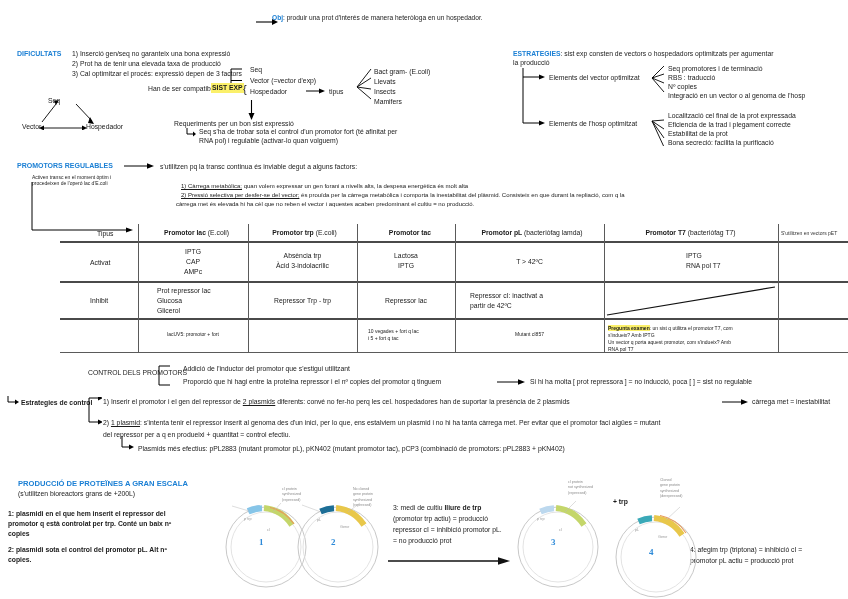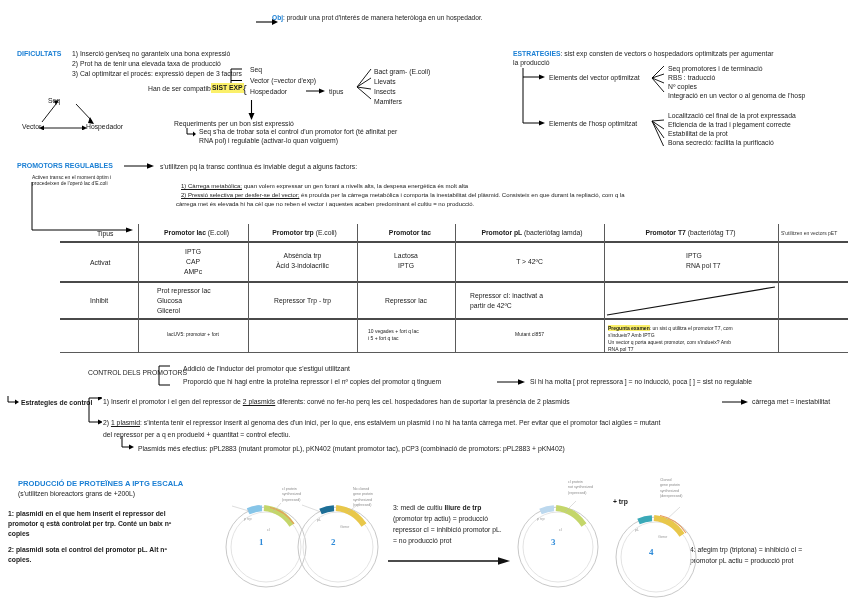--- a/index.html
+++ b/index.html
@@ -317,21 +317,21 @@
     <span>2) </span><span class="u">1 plasmid</span><span>: s'intenta tenir el repressor inserit al genoma des d'un inici, per lo que, ens estalviem un plasmid i no hi ha tanta càrrega met. Per evitar que el promotor faci aigües = mutant</span>
   </div>
   <div class="abs sm" style="left:103px;top:430px;">del repressor per a q en produeixi + quantitat = control efectiu.</div>
 
   <svg class="abs" style="left:120px;top:436px;" width="14" height="16">
     <path d="M2 0 L2 11 L10 11" fill="none" stroke="#000" stroke-width="1"></path>
     <polygon points="9,8.6 14,11 9,13.4" fill="#000"></polygon>
   </svg>
   <div class="abs sm" style="left:138px;top:444px;">Plasmids més efectius: pPL2883 (mutant promotor pL), pKN402 (mutant promotor tac), pCP3 (combinació de promotors: pPL2883 + pKN402)</div>
 
-  <div class="abs blue" style="left:18px;top:479px;font-size:7.6px;">PRODUCCIÓ DE PROTEÏNES A IPTG ESCALA</div>
+  <div class="abs blue" style="left:18px;top:479px;font-size:7.6px;">PRODUCCIÓ DE PROTEÏNES A GRAN ESCALA</div>
   <div class="abs sm" style="left:18px;top:489px;">(s'utilitzen bioreactors grans de +200L)</div>
 
   <div class="abs sm b" style="left:8px;top:509px;width:182px;line-height:1.5;">1: plasmidi en el que hem inserit el repressor del promotor q està controlat per trp. Conté un baix nº copies</div>
   <div class="abs sm b" style="left:8px;top:545px;width:182px;line-height:1.5;">2: plasmidi sota el control del promotor pL. Alt nº copies.</div>
 
   <div class="abs sm b" style="left:393px;top:503px;">
     <span style="font-weight:normal;">3: medi de cultiu </span><span>lliure de trp</span>
   </div>
   <div class="abs sm" style="left:393px;top:514px;">(promotor trp actiu) = producció</div>
   <div class="abs sm" style="left:393px;top:525px;">repressor cI = inhibició promotor pL.</div>

